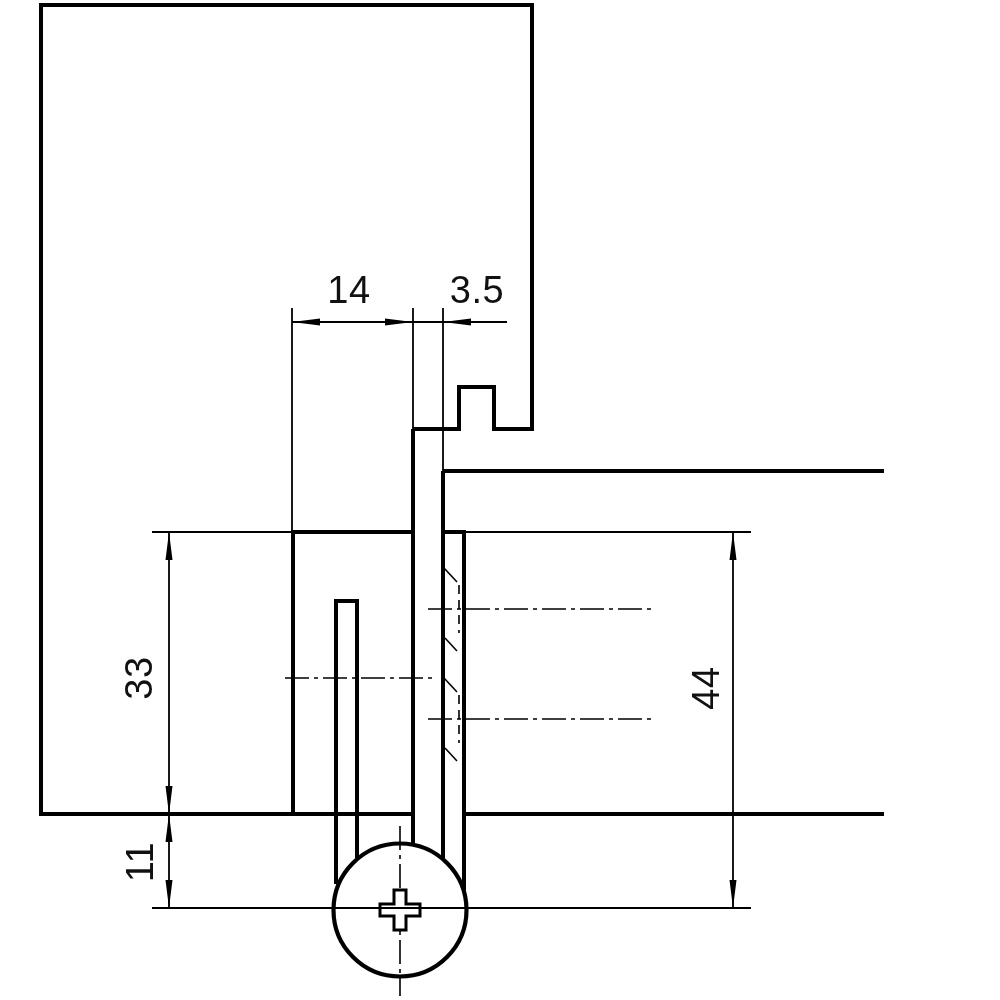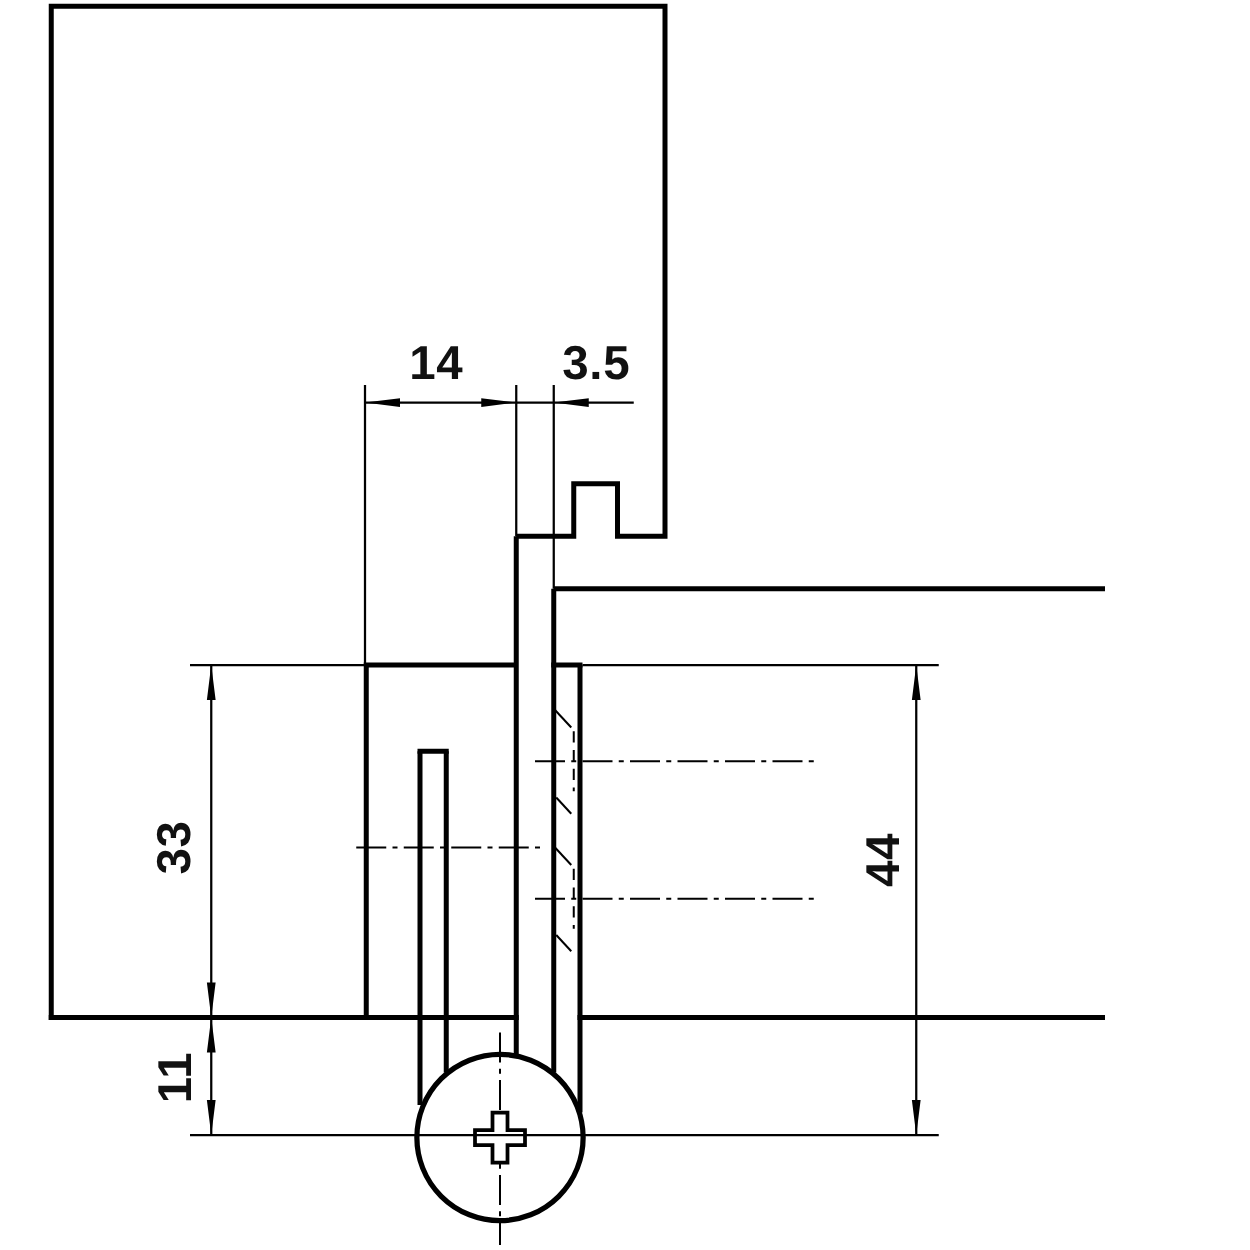--- a/index.html
+++ b/index.html
@@ -6,21 +6,20 @@
     margin: 0;
     padding: 0;
     background: #ffffff;
   }
   .stage {
     position: relative;
     width: 884px;
     height: 1000px;
     background: #ffffff;
     overflow: hidden;
-    font-weight: bold;
   }
   svg { display: block; }
   .dim-text {
     font-family: "Liberation Sans", "DejaVu Sans", sans-serif;
     font-size: 38px;
     fill: #111111;
     letter-spacing: 0.5px;
   }
 </style>
 </head>

